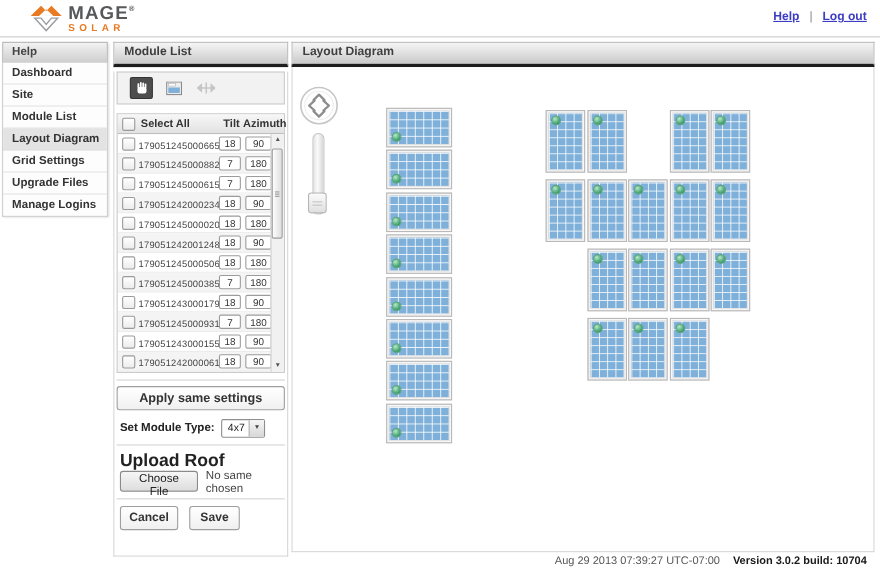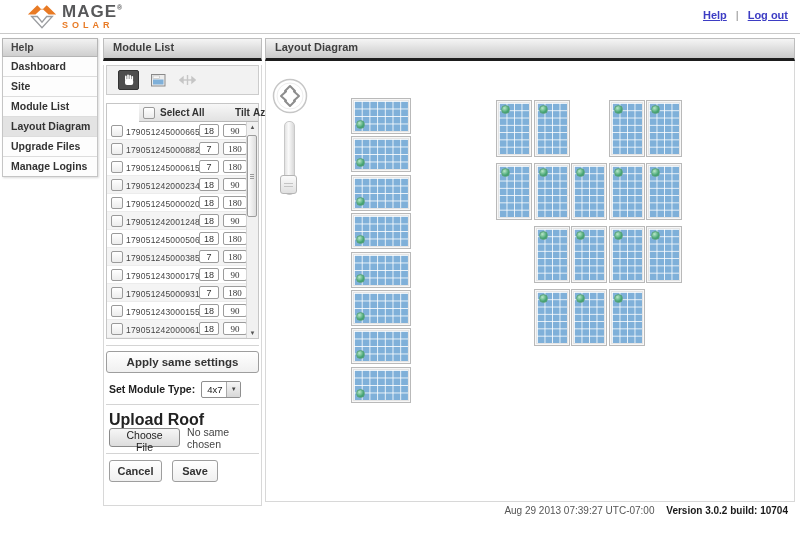--- a/index.html
+++ b/index.html
@@ -43,35 +43,35 @@
   .toolbar{margin-top:4px;height:30px;background:#f2f2f2;border:1px solid #ccc;
            display:flex;align-items:center;gap:10px;padding-left:11px;box-sizing:border-box;}
   .tool-btn{width:19px;height:18px;display:flex;align-items:center;justify-content:center;
             border-radius:2px;cursor:pointer;}
   .tool-btn.active{background:#4e4e4e;border:1px solid #333;}
   .tool-btn.disabled{cursor:default;}
 
   .mtable{margin-top:8px;border:1px solid #c6c6c6;height:236px;box-sizing:border-box;
           position:relative;background:#fff;}
   .thead{position:relative;height:18px;background:linear-gradient(#f7f7f7,#e2e2e2);
-         border-bottom:1px solid #b8b8b8;font-size:10px;font-weight:bold;color:#333;box-sizing:border-box;margin-left:32px;}
+         border-bottom:1px solid #b8b8b8;font-size:10px;font-weight:bold;color:#333;box-sizing:border-box;}
   .thead .cb{position:absolute;left:4px;top:3px;}
   .th-select{position:absolute;left:21px;top:3px;}
   .th-tilt{position:absolute;left:96px;top:3px;}
   .th-azimuth{position:absolute;left:114px;top:3px;}
   .tbody{position:relative;height:216px;overflow:hidden;width:141px;}
   .trow{position:relative;height:18px;border-bottom:1px solid #ececec;background:#fff;box-sizing:border-box;}
   .trow.alt{background:#f4f4f4;}
   .trow .cb{position:absolute;left:4px;top:3px;}
   .row-id{position:absolute;left:19px;top:5px;font-size:8.5px;color:#444;letter-spacing:.2px;}
   .cell-input{position:absolute;top:2px;height:11px;font-size:9px;text-align:center;
               border:1px solid #9c9c9c;border-radius:2px;padding:0;color:#333;background:#fff;
               font-family:"Liberation Sans",sans-serif;}
   .inp-tilt{left:92px;width:18px;}
-  .inp-az{left:116px;width:22px;font-family:Liberation Serif, serif;}
+  .inp-az{left:116px;width:22px;}
   .cb{width:10px;height:10px;border:1px solid #9a9a9a;border-radius:2px;
       background:linear-gradient(#fff,#ececec);display:inline-block;cursor:pointer;}
 
   
   .vscroll{position:absolute;top:18px;right:0;bottom:0;width:12px;background:#f1f1f1;
            border-left:1px solid #d5d5d5;box-sizing:border-box;}
   .vs-btn{position:absolute;left:0;width:11px;height:10px;font-size:6px;color:#555;
           text-align:center;line-height:10px;cursor:pointer;}
   .vs-up{top:0;}
   .vs-down{bottom:0;}
@@ -156,20 +156,21 @@
     </div>
   </div>
 
   <div class="menu-panel">
     <div class="menu-hdr">Help</div>
     <div class="menu-items">
         <div class="menu-item">Dashboard</div>
         <div class="menu-item">Site</div>
         <div class="menu-item">Module List</div>
         <div class="menu-item active">Layout Diagram</div>
+        <div class="menu-item">Grid Settings</div>
         <div class="menu-item">Upgrade Files</div>
         <div class="menu-item">Manage Logins</div>
       </div>
   </div>
 
   <div class="module-panel">
     <div class="panel-hdr">Module List</div>
     <div class="mp-content">
 
       <div class="toolbar">

